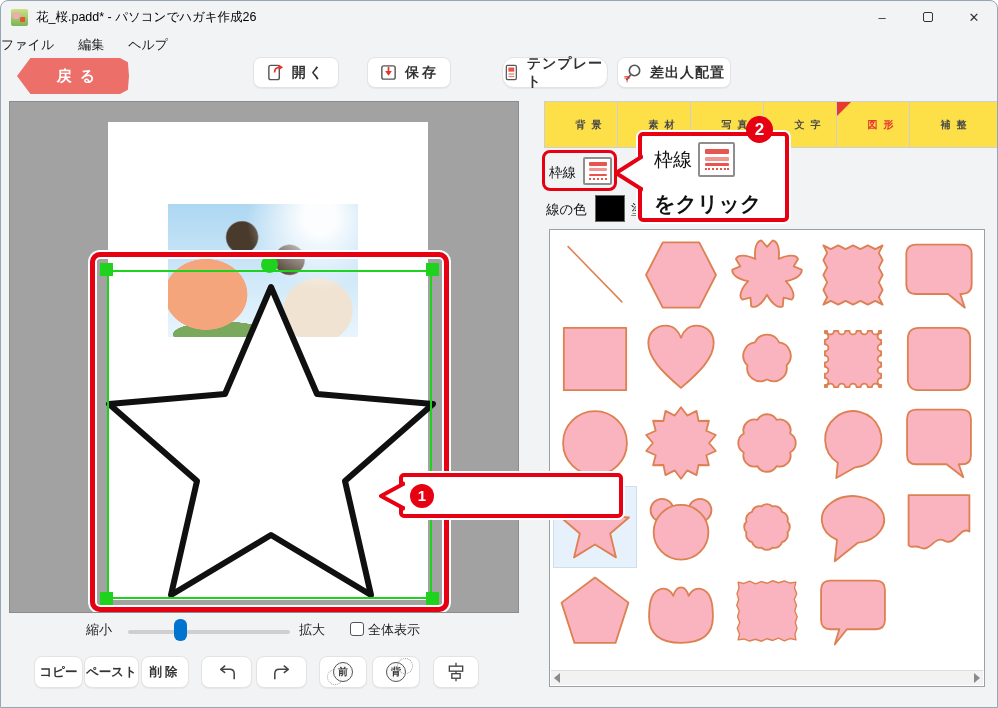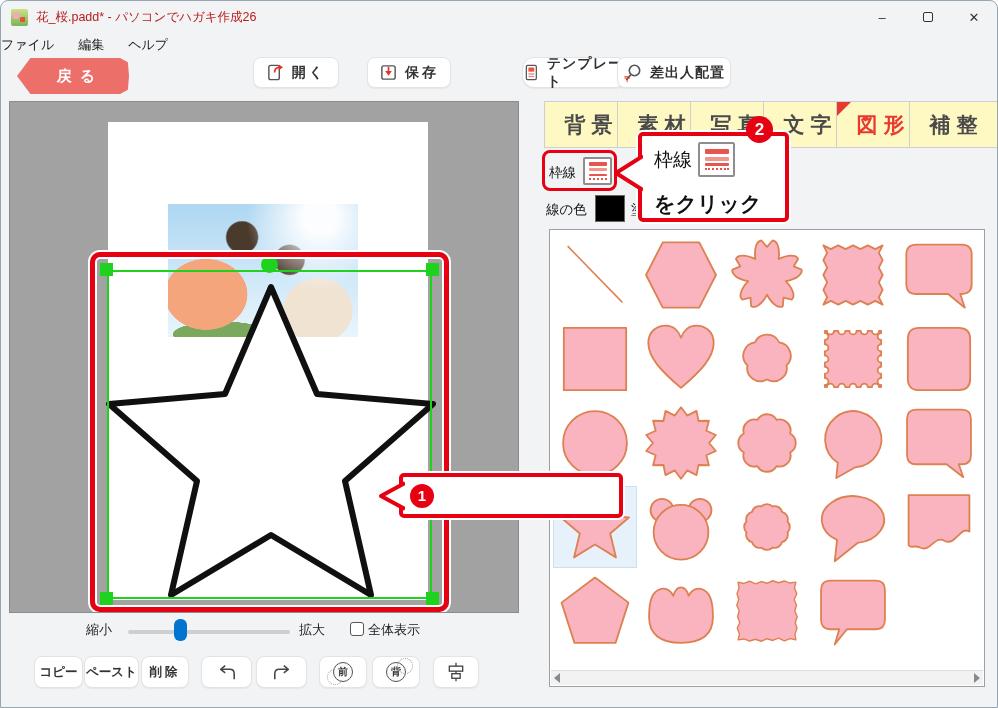--- a/index.html
+++ b/index.html
@@ -5,21 +5,21 @@
   html,body{margin:0;padding:0;background:#fff;}
   *{box-sizing:border-box;font-family:"Liberation Sans","DejaVu Sans",sans-serif;}
   #win{position:relative;width:998px;height:708px;background:#f2f3f4;border:1px solid #98a6b3;
        border-radius:8px 8px 0 0;overflow:hidden;}
   
   .titlebar{position:absolute;left:0;top:0;width:100%;height:32px;display:flex;align-items:center;}
   .appicon{width:17px;height:17px;margin:0 8px 0 10px;border-radius:2px;
     background:radial-gradient(circle at 30% 40%, #f4a7b5 0 22%, rgba(0,0,0,0) 23%),
       radial-gradient(circle at 68% 62%, #e5533a 0 18%, rgba(0,0,0,0) 19%),
       linear-gradient(180deg,#cfe08a,#7bb454);}
-  .apptitle{font-size:12.5px;color:#b91c1c;}
+  .apptitle{font-size:12.5px;color:#000000;}
   .wincontrols{position:absolute;right:0;top:0;height:32px;display:flex;}
   .winbtn{width:46px;height:32px;display:flex;align-items:center;justify-content:center;
           font-size:13px;color:#333;}
   .winbtn .maxsq{width:10px;height:10px;border:1.2px solid #333;border-radius:2px;}
   
   .menubar{position:absolute;left:0;top:32px;width:100%;height:23px;display:flex;gap:24px;
            align-items:center;padding-left:0;font-size:13px;color:#1b1b1b;}
   
   .tbtn{position:absolute;top:56px;height:31px;background:#fff;border:1px solid #e3e3e3;
         border-radius:8px;display:flex;align-items:center;justify-content:center;gap:7px;
@@ -60,23 +60,23 @@
   #zthumb{position:absolute;left:173px;top:618px;width:13px;height:22px;background:#0074cf;border-radius:6px;}
   #fitbox{position:absolute;left:349px;top:621px;width:14px;height:14px;background:#fff;border:1.4px solid #555;border-radius:3px;}
   
   .abtn{position:absolute;top:655px;height:32px;background:#fff;border:1px solid #e3e3e3;border-radius:8px;
         display:flex;align-items:center;justify-content:center;font-size:12.5px;font-weight:bold;color:#333;
         box-shadow:0 1px 1px rgba(0,0,0,.05);}
   .circ-solid{width:20px;height:20px;border:1.6px solid #555;border-radius:50%;background:#fafafa;
         display:flex;align-items:center;justify-content:center;font-size:10px;font-weight:bold;color:#333;position:relative;z-index:2;}
   .circ-dotted{position:absolute;width:16px;height:16px;border:1.6px dotted #9a9a9a;border-radius:50%;}
   
-  .tab{position:absolute;top:100px;width:91px;height:47px;background:#fef9c3;border:1px solid #cfcfcf;
+  .tab{position:absolute;top:100px;width:91px;height:47px;background:#fde047;border:1px solid #cfcfcf;
        border-right:3px solid #8f8f8f;display:flex;align-items:center;justify-content:center;
-       font-size:21px;font-weight:bold;color:#4a4a4a;letter-spacing:6px;padding-left:6px;}
+       font-size:10px;font-weight:bold;color:#4a4a4a;letter-spacing:6px;padding-left:6px;}
   .tab.active{color:var(--tabred);}
   .tab.active::before{content:'';position:absolute;left:0;top:0;width:0;height:0;
        border-top:14px solid var(--tabred);border-right:14px solid transparent;}
   
   .tool-label{position:absolute;font-size:13.5px;color:#111;}
   .wicon{background:#fff;border:2px solid #8e8e8e;border-radius:2px;display:flex;flex-direction:column;
          align-items:center;justify-content:center;gap:2.5px;}
   .wbar{width:18px;border-radius:1px;}
   .wdots{width:18px;border-bottom:2px dotted #e6564e;}
   #swatch-line{position:absolute;left:594px;top:194px;width:30px;height:27px;background:#000;border:1px solid #666;}
@@ -145,21 +145,21 @@
 
   <div class="tbtn" style="left:366px;width:84px;">
     <svg width="19" height="19" viewBox="0 0 20 20">
       <rect x="3" y="3" width="14" height="14" rx="2" fill="#fff" stroke="#555" stroke-width="1.5"></rect>
       <path d="M10 4 V9" stroke="#e6342a" stroke-width="1.8"></path>
       <path d="M6.5 8.5 L13.5 8.5 L10 13.5 Z" fill="#e6342a"></path>
     </svg>
     <span>保存</span>
   </div>
 
-  <div class="tbtn" style="left:521px;width:106px;letter-spacing:1px;border-radius:12px;">
+  <div class="tbtn" style="left:501px;width:106px;letter-spacing:1px;border-radius:12px;">
     <svg width="19" height="19" viewBox="0 0 20 20">
       <rect x="4" y="1.5" width="12" height="17" rx="1.5" fill="#fff" stroke="#555" stroke-width="1.5"></rect>
       <rect x="6.5" y="4" width="7" height="5" fill="#e6342a" opacity="0.85"></rect>
       <rect x="6.5" y="11" width="7" height="1.6" fill="#e6877f"></rect>
       <rect x="6.5" y="14" width="7" height="1.6" fill="#e6877f"></rect>
     </svg>
     <span>テンプレート</span>
   </div>
 
   <div class="tbtn" style="left:616px;width:114px;letter-spacing:1px;">

